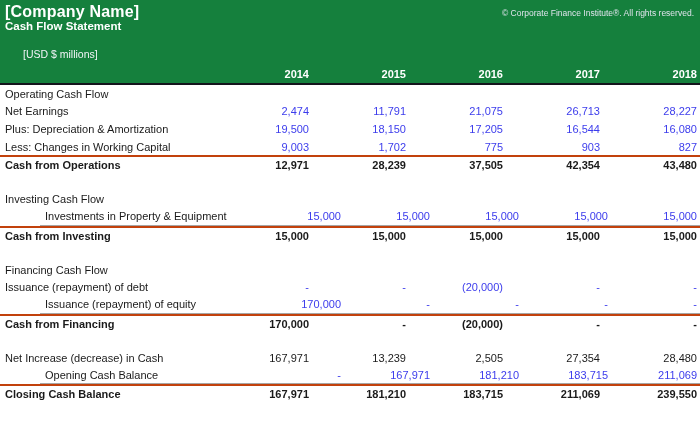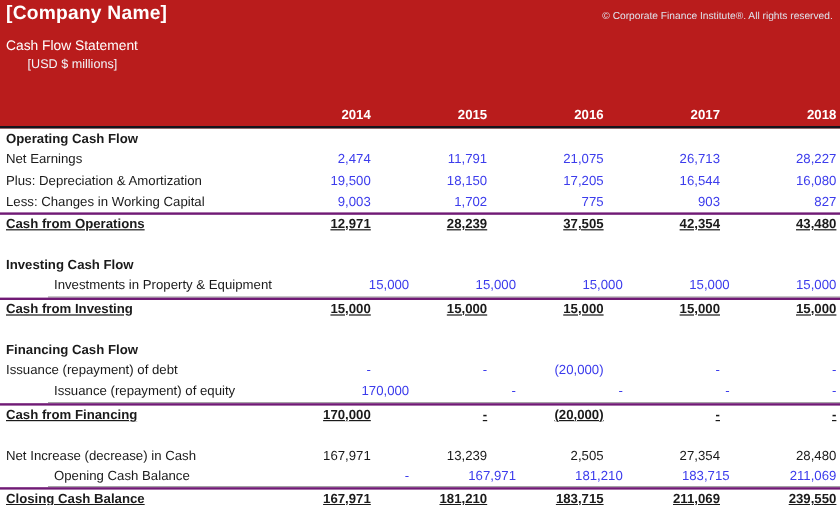--- a/index.html
+++ b/index.html
@@ -1,42 +1,42 @@
 <!DOCTYPE html>
 <html><head>
 <meta charset="utf-8">
 <style>
   * { margin:0; padding:0; box-sizing:border-box; }
   html,body { width:700px; height:421px; overflow:hidden; background:#ffffff;
     font-family:"Liberation Sans", sans-serif; }
   .sheet { width:700px; height:421px; background:#ffffff; }
 
   
-  .title-block { position:relative; width:700px; height:107px;
-    background:#b91c1c; color:#ffffff; border-bottom:2px solid #14141c; }
+  .title-block { position:relative; width:700px; height:85px;
+    background:#15803d; color:#ffffff; border-bottom:2px solid #14141c; }
   .company-name { position:absolute; left:5px; top:3px;
     font-size:16px; font-weight:700; letter-spacing:0.2px; }
   .copyright { position:absolute; right:6px; top:8px;
     font-size:8.5px; color:#dfe3ec;margin-left:28px; }
-  .statement-title { position:absolute; left:5px; top:33px;
-    font-size:11.5px; font-weight:400; }
+  .statement-title { position:absolute; left:5px; top:20px;
+    font-size:11.5px; font-weight:700; }
   .statement-subtitle { position:absolute; left:5px; top:48px;
     font-size:10.5px; color:#f2f4f8;margin-left:18px; }
   .year-row { position:absolute; left:0; bottom:3px; width:700px;
     display:flex; font-size:11px; font-weight:700; }
 
   
   .label, .label-spacer { width:215px; padding-left:5px; flex:0 0 215px; }
   .cell { flex:1 1 0; text-align:right; padding-right:3px; white-space:nowrap; }
 
   
   .row { display:flex; align-items:center; height:17.6px;
     font-size:11px; color:#1a1a1a; }
-  .row.section { font-weight:700; }
-  .row.total { font-weight:700; border-top:2px solid #701a75;text-decoration:underline; }
+  .row.section { font-weight:400; }
+  .row.total { font-weight:700; border-top:2px solid #c2410c; }
   .row.underline { border-bottom:1px solid #a6a6a6;margin-left:40px; }
   .row.input .cell { color:#3c3cec; }
   .row.plain .cell { color:#1a1a1a; }
   .row.blank { height:17.6px; }
 </style>
 </head>
 <body>
 
 <div class="sheet">
 

